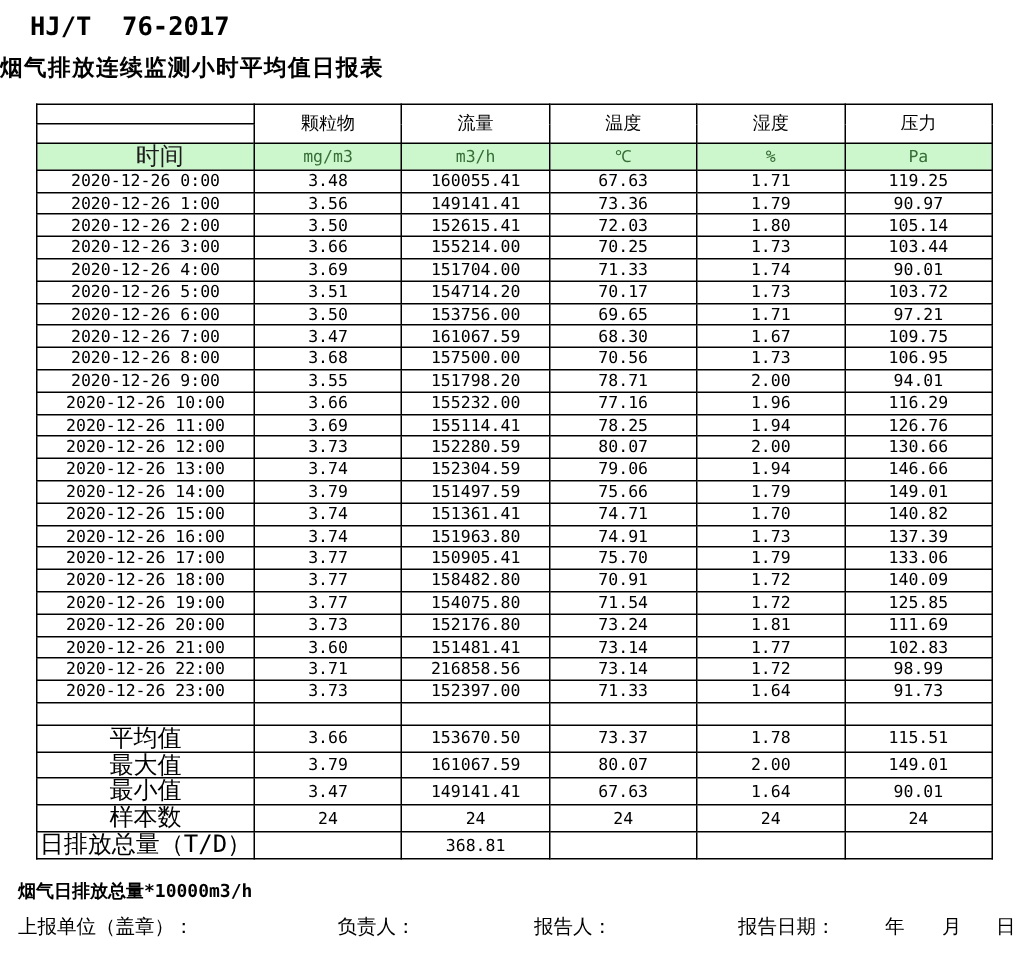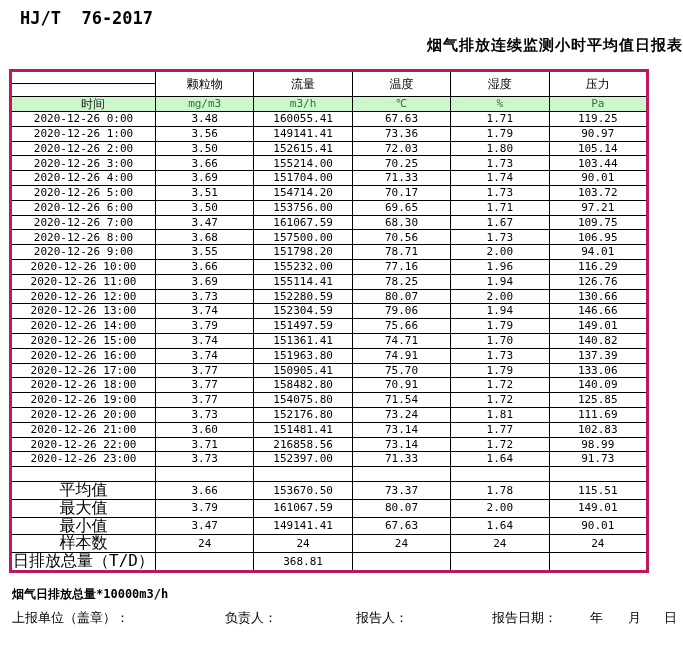--- a/index.html
+++ b/index.html
@@ -2,41 +2,41 @@
 <html><head>
 <meta charset="utf-8">
 <style>
   html,body{margin:0;padding:0;}
   body{
     width:683px;height:653px;background:#ffffff;color:#000000;
     font-family:"DejaVu Sans Mono","Liberation Mono",monospace;
     overflow:hidden;position:relative;
   }
   .std-code{margin:8px 0 0 20px;font-size:17px;font-weight:bold;white-space:pre;}
-  .title{margin-top:8px;text-align:right;font-size:15px;font-weight:bold;letter-spacing:1px;}
+  .title{margin-top:8px;text-align:left;font-size:15px;font-weight:bold;letter-spacing:1px;}
   .meta-row{display:flex;justify-content:space-between;align-items:baseline;margin:20px 22px 0 14px;}
   .source-line{font-size:13px;font-weight:bold;}
   .source-line .src-name{margin-left:14px;}
   .report-datetime{font-size:11px;}
   table{
     border-collapse:collapse;table-layout:fixed;width:637px;
-    margin:14px 0 0 9px;border:3px solid #be185d;
+    margin:14px 0 0 24px;border:1px solid #be185d;
   }
   col.c-time{width:145px;}
   col.c-val{width:98.4px;}
   th,td{
     border:1px solid #000;padding:0;text-align:center;vertical-align:middle;
     font-size:11px;line-height:1.05;white-space:nowrap;overflow:hidden;
     font-weight:normal;
   }
   thead tr.h-row{height:13px;}
   th.pollutant{font-size:12px;}
   tr.unit-row{height:15px;background:#ccf7cc;}
   tr.unit-row td{color:#376e37;}
-  tr.unit-row td.time-label{color:#1c1c1c;font-size:12px;padding-left:19px;}
+  tr.unit-row td.time-label{color:#1c1c1c;font-size:16px;padding-left:19px;}
   tbody tr{height:14.8px;}
   td.label-cell{font-size:16px;}
   .note{margin:13px 0 0 12px;font-size:12px;font-weight:bold;}
   .sign-row{position:relative;margin-top:6px;height:20px;font-size:13px;}
   .sign-row span{position:absolute;top:0;white-space:nowrap;}
   .lbl-unit{left:12px;}
   .lbl-resp{left:225px;}
   .lbl-reporter{left:356px;}
   .lbl-date{left:492px;}
   .lbl-year{left:590px;}

